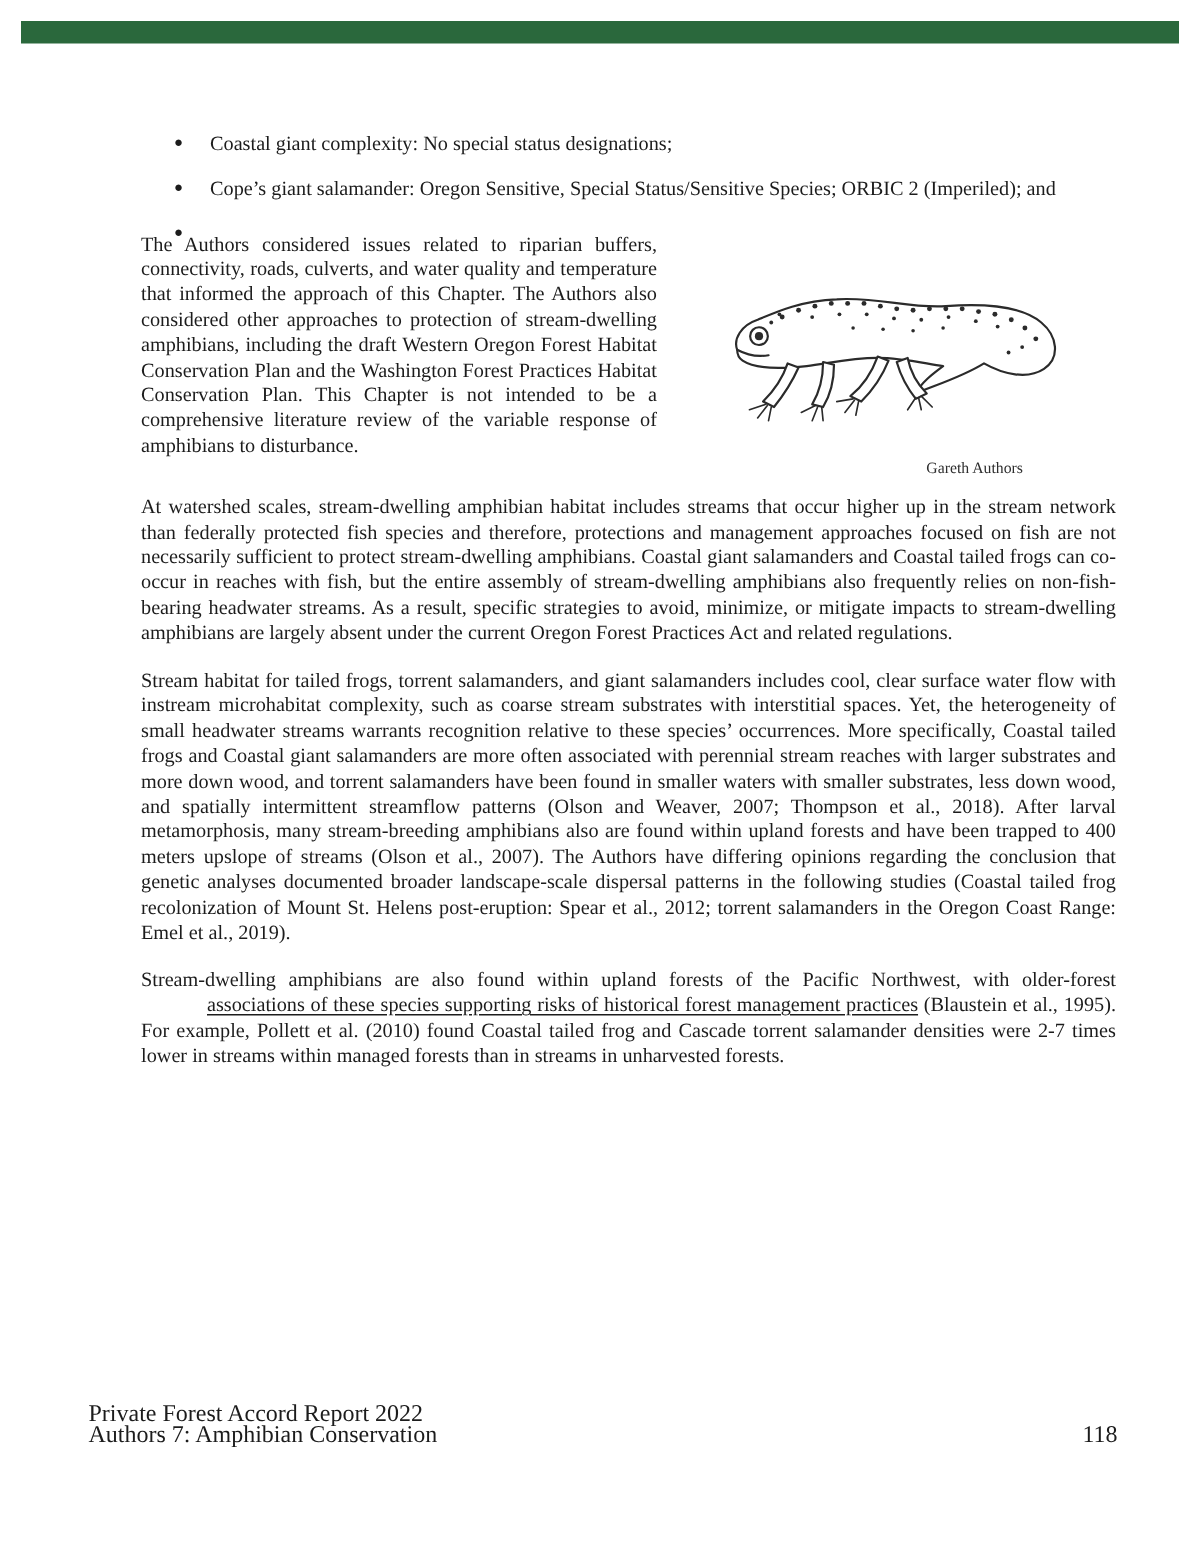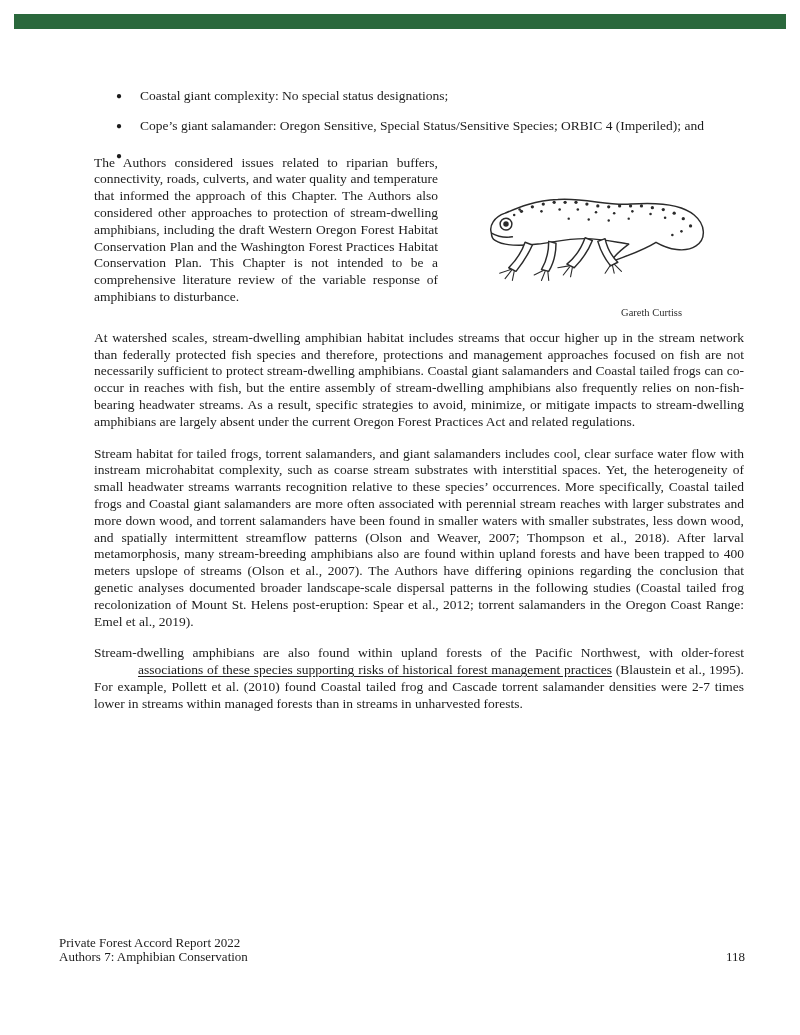--- a/index.html
+++ b/index.html
@@ -71,21 +71,21 @@
     text-decoration: underline;
     text-underline-offset: 2px;
     text-decoration-thickness: 0.8px;
     margin-left: 44px;
   }
   .footer {
     position: absolute;
     left: 59px;
     right: 55px;
     top: 936px;
-    font-size: 13px;
+    font-size: 16px;
     line-height: 14px;
     display: flex;
     justify-content: space-between;
     align-items: flex-end;
     gap: 24px;
   }
   .footer .footer-left div { white-space: nowrap; }
   .footer .page-number { text-align: left; }
 </style>
 </head>
@@ -97,21 +97,21 @@
 
   <div class="content">
 
     <ul class="bullets">
       <li>
         <span class="bullet">●</span>
         <span>Coastal giant complexity: No special status designations;</span>
       </li>
       <li>
         <span class="bullet">●</span>
-        <span>Cope’s giant salamander: Oregon Sensitive, Special Status/Sensitive Species; ORBIC 4 (Imperiled); and</span>
+        <span>Cope’s giant salamander: Oregon Sensitive, Special Status/Sensitive Species; ORBIC 2 (Imperiled); and</span>
       </li>
       <li>
         <span class="bullet">●</span>
       </li>
     </ul>
 
     <div class="figure-para-wrap">
       <div class="figure">
         <svg viewBox="0 0 260 165" width="252" height="150" aria-hidden="true">
           <g fill="none" stroke="#2b2b2b" stroke-width="1.6" stroke-linecap="round" stroke-linejoin="round">
@@ -177,21 +177,21 @@
                 <circle cx="46" cy="60" r="1.4"></circle>
               <circle cx="100" cy="70" r="1.3"></circle>
                 <circle cx="122" cy="71" r="1.3"></circle>
               <circle cx="144" cy="72" r="1.3"></circle>
                 <circle cx="166" cy="70" r="1.3"></circle>
               <circle cx="214" cy="88" r="1.4"></circle>
                 <circle cx="224" cy="84" r="1.4"></circle>
             </g>
           </g>
         </svg>
-        <div class="figure-credit">Gareth Curtiss</div>
+        <div class="figure-credit">Gareth Authors</div>
       </div>
       <p class="body-para figure-para">The Authors considered issues related to riparian buffers, connectivity, roads, culverts, and water quality and temperature that informed the approach of this Chapter. The Authors also considered other approaches to protection of stream-dwelling amphibians, including the draft Western Oregon Forest Habitat Conservation Plan and the Washington Forest Practices Habitat Conservation Plan. This Chapter is not intended to be a comprehensive literature review of the variable response of amphibians to disturbance.</p>
       <div class="clear"></div>
     </div>
 
     <p class="body-para">At watershed scales, stream-dwelling amphibian habitat includes streams that occur higher up in the stream network than federally protected fish species and therefore, protections and management approaches focused on fish are not necessarily sufficient to protect stream-dwelling amphibians. Coastal giant salamanders and Coastal tailed frogs can co-occur in reaches with fish, but the entire assembly of stream-dwelling amphibians also frequently relies on non-fish-bearing headwater streams. As a result, specific strategies to avoid, minimize, or mitigate impacts to stream-dwelling amphibians are largely absent under the current Oregon Forest Practices Act and related regulations.</p>
 
     <p class="body-para">Stream habitat for tailed frogs, torrent salamanders, and giant salamanders includes cool, clear surface water flow with instream microhabitat complexity, such as coarse stream substrates with interstitial spaces. Yet, the heterogeneity of small headwater streams warrants recognition relative to these species’ occurrences. More specifically, Coastal tailed frogs and Coastal giant salamanders are more often associated with perennial stream reaches with larger substrates and more down wood, and torrent salamanders have been found in smaller waters with smaller substrates, less down wood, and spatially intermittent streamflow patterns (Olson and Weaver, 2007; Thompson et al., 2018). After larval metamorphosis, many stream-breeding amphibians also are found within upland forests and have been trapped to 400 meters upslope of streams (Olson et al., 2007). The Authors have differing opinions regarding the conclusion that genetic analyses documented broader landscape-scale dispersal patterns in the following studies (Coastal tailed frog recolonization of Mount St. Helens post-eruption: Spear et al., 2012; torrent salamanders in the Oregon Coast Range: Emel et al., 2019).</p>
 
     <p class="body-para"><span>Stream-dwelling amphibians are also found within upland forests of the Pacific Northwest, with older-forest </span><span class="u">associations of these species supporting risks of historical forest management practices</span><span> (Blaustein et al., 1995). For example, Pollett et al. (2010) found Coastal tailed frog and Cascade torrent salamander densities were 2-7 times lower in streams within managed forests than in streams in unharvested forests.</span></p>

